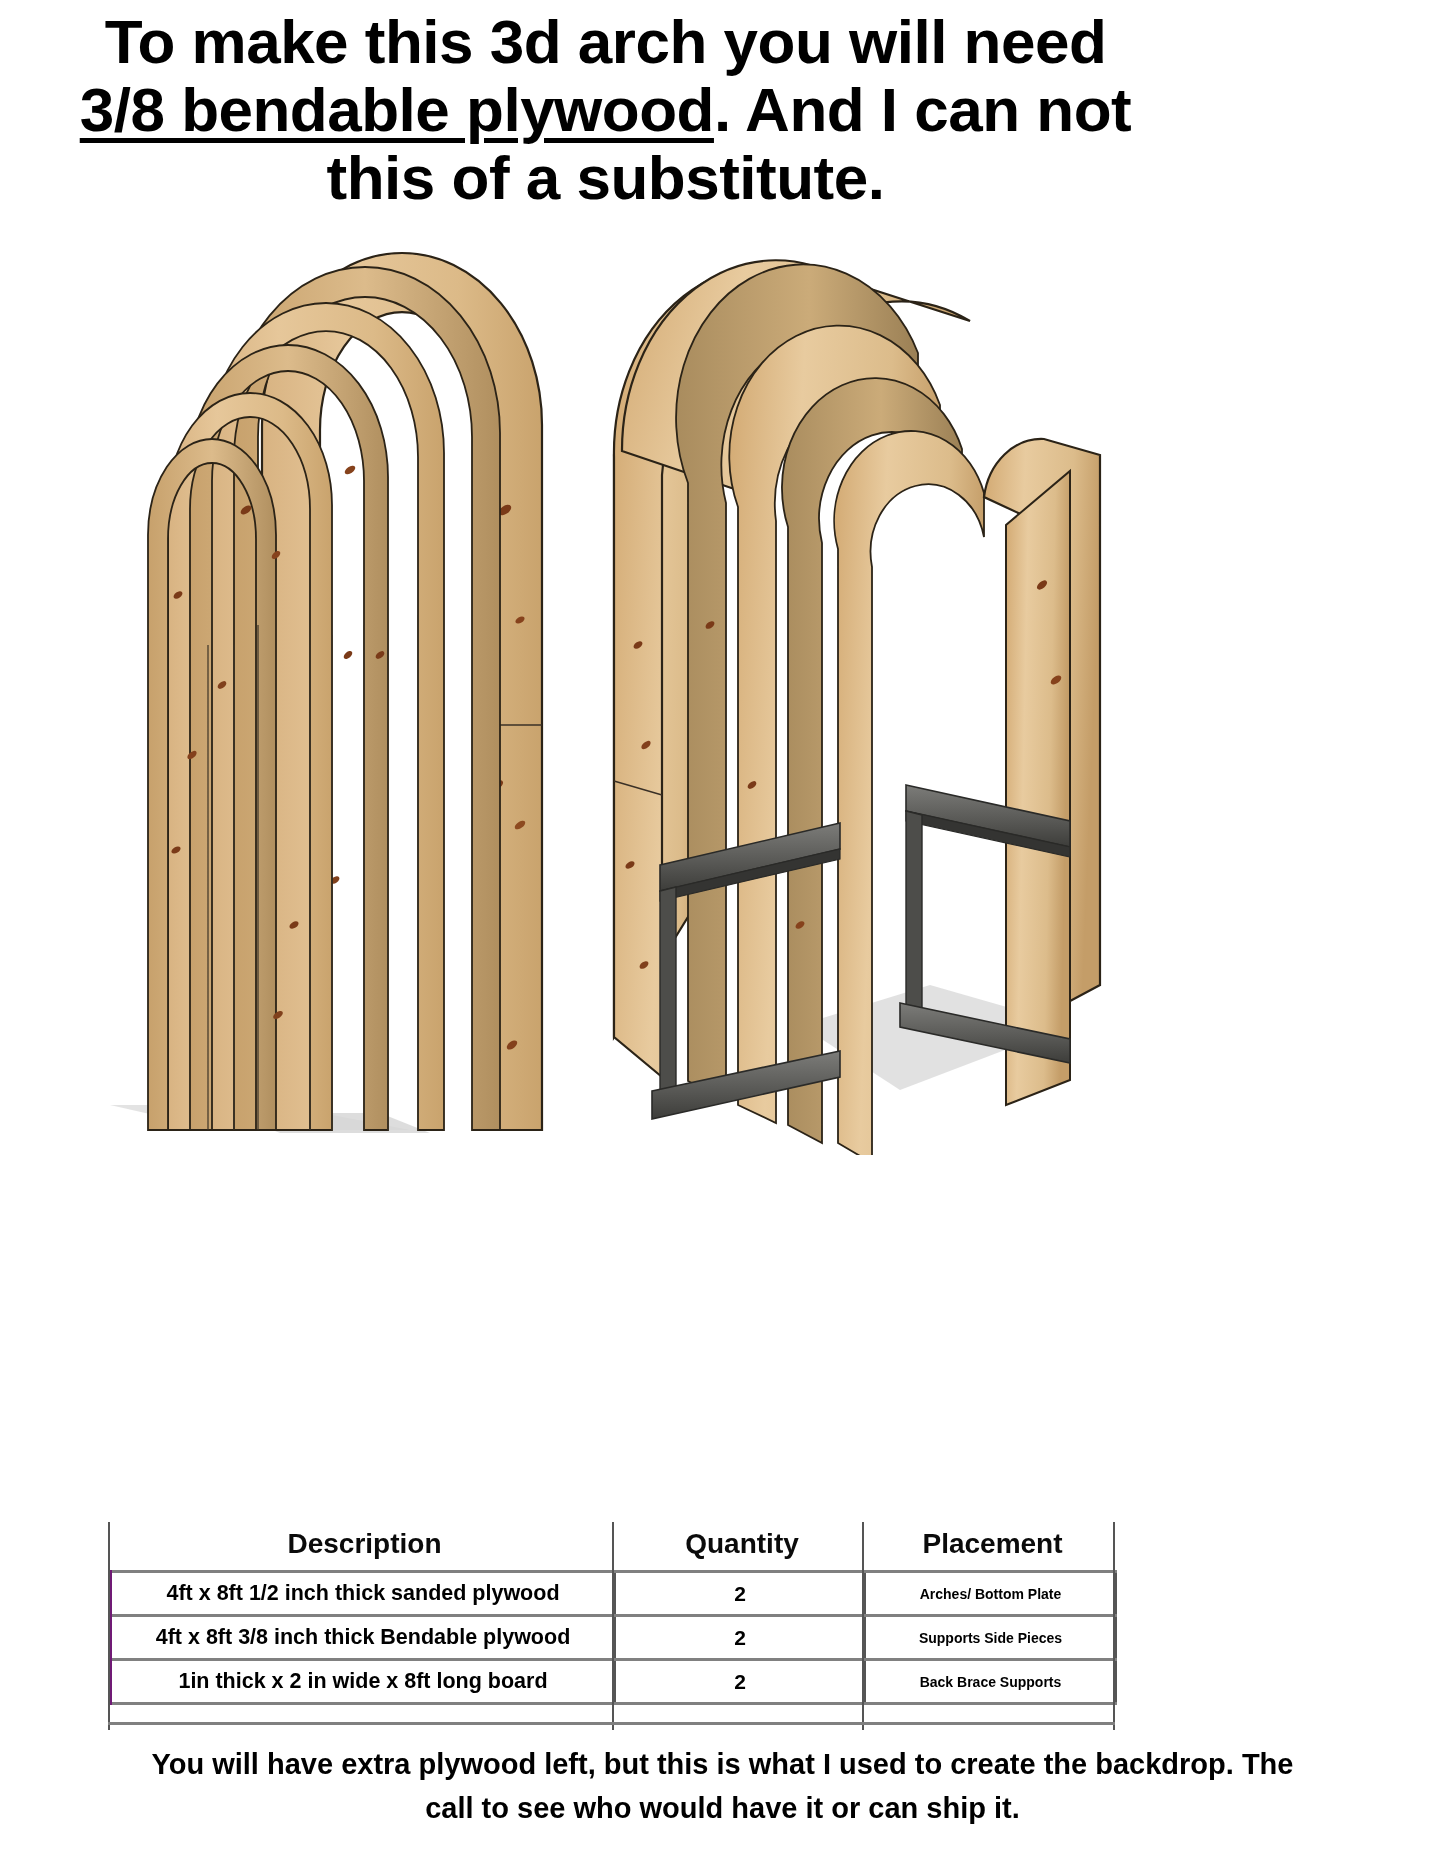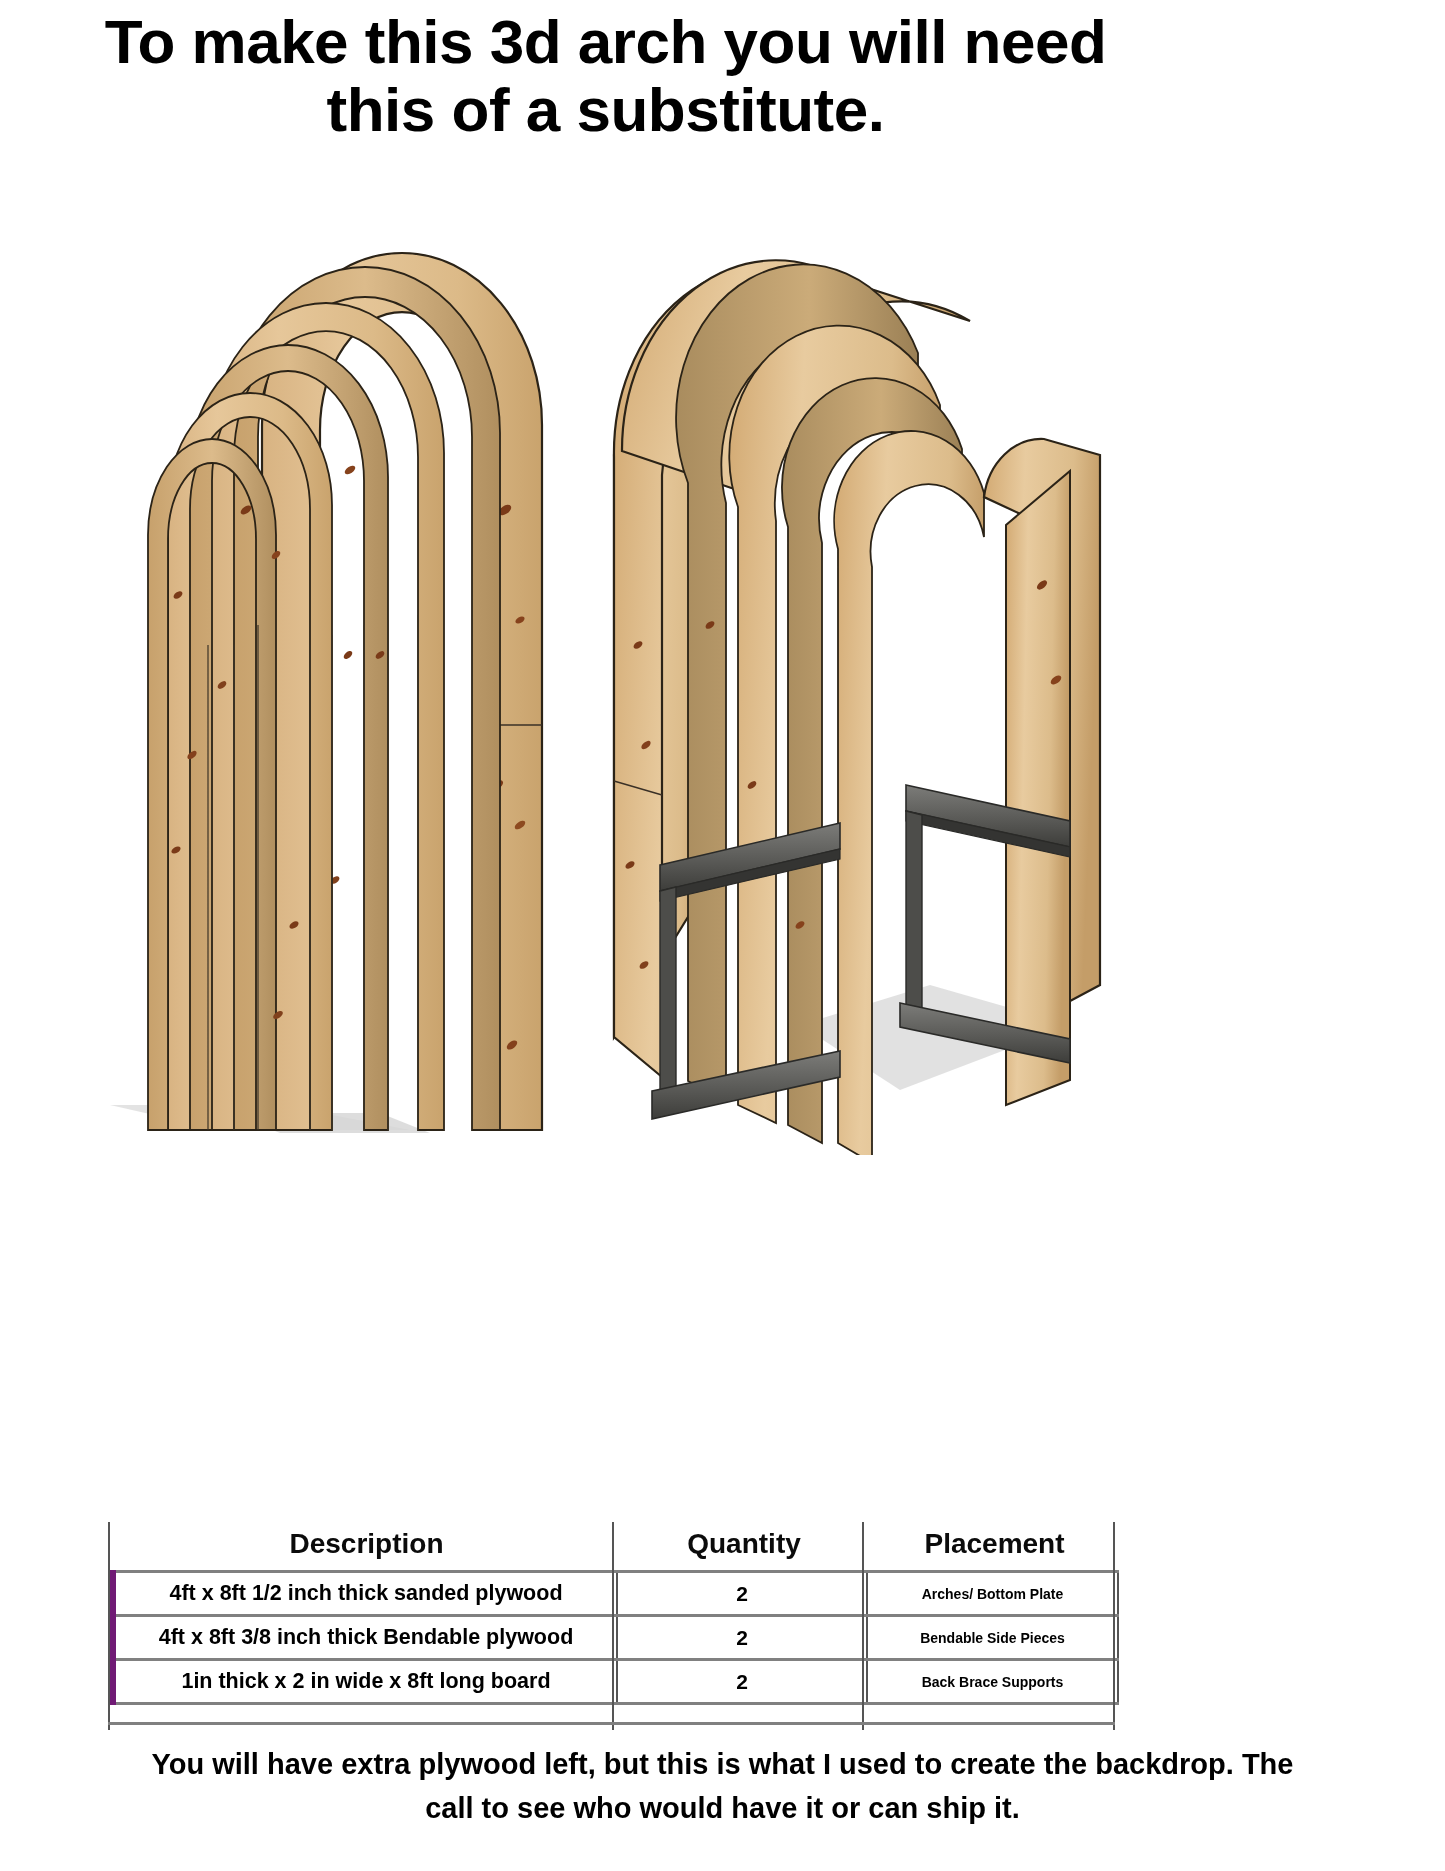--- a/index.html
+++ b/index.html
@@ -58,21 +58,21 @@
     border-right:2px solid #555;
     text-align:center;
     font-weight:700;
     color:#000;
     padding:4px 6px;
     background:#fff;
   }
   .spec-table tbody td.desc{font-size:21.5px;}
   .spec-table tbody td.qty{font-size:21px;}
   .spec-table tbody td.plc{font-size:14px;text-align:center;}
-  .spec-table tbody tr td:first-child{border-left:8px solid #701a75;}
+  .spec-table tbody tr td:first-child{border-left:4px solid #701a75;}
   .spec-table tbody tr td:last-child{border-right:2px solid #555;}
   
   .vline{position:absolute;background:#555;width:2px;}
   #vl-left{left:108px;top:1522px;height:208px;}
   #vl-1{left:612px;top:1522px;height:208px;}
   #vl-2{left:862px;top:1522px;height:208px;}
   #vl-right{left:1113px;top:1522px;height:208px;}
   .hline{position:absolute;background:#808080;height:3px;left:108px;width:1007px;}
   #hl-bottom{top:1722px;}
 
@@ -87,20 +87,21 @@
     font-family:"Liberation Sans", sans-serif;
   }
 </style>
 </head>
 <body>
 
 <div class="page">
 
   <div class="title-block">
     <span class="title-line">To make this 3d arch you will need</span>
+    <span class="title-line"><span class="u-underline">3/8 bendable plywood</span><span>. And I can not</span></span>
     <span class="title-line">this of a substitute.</span>
   </div>
 
   <div class="illus">
 
     <svg id="arch-left" class="arch-svg" width="470" height="930" viewBox="0 0 470 930">
       <defs>
         <linearGradient id="woodFaceL" x1="0" y1="0" x2="1" y2="0">
           <stop offset="0%" stop-color="#d8b382"></stop>
           <stop offset="30%" stop-color="#e6c79a"></stop>
@@ -274,21 +275,21 @@
     </thead>
     <tbody>
       <tr>
         <td class="desc">4ft x 8ft  1/2 inch thick sanded plywood</td>
         <td class="qty">2</td>
         <td class="plc">Arches/ Bottom Plate</td>
       </tr>
       <tr>
         <td class="desc">4ft x 8ft  3/8 inch thick Bendable plywood</td>
         <td class="qty">2</td>
-        <td class="plc">Bendable Side Pieces</td>
+        <td class="plc">Supports Side Pieces</td>
       </tr>
       <tr>
         <td class="desc">1in thick x 2 in wide x 8ft long board</td>
         <td class="qty">2</td>
         <td class="plc">Back Brace Supports</td>
       </tr>
     </tbody>
   </table>
 
   <div class="vline" id="vl-left"></div>

